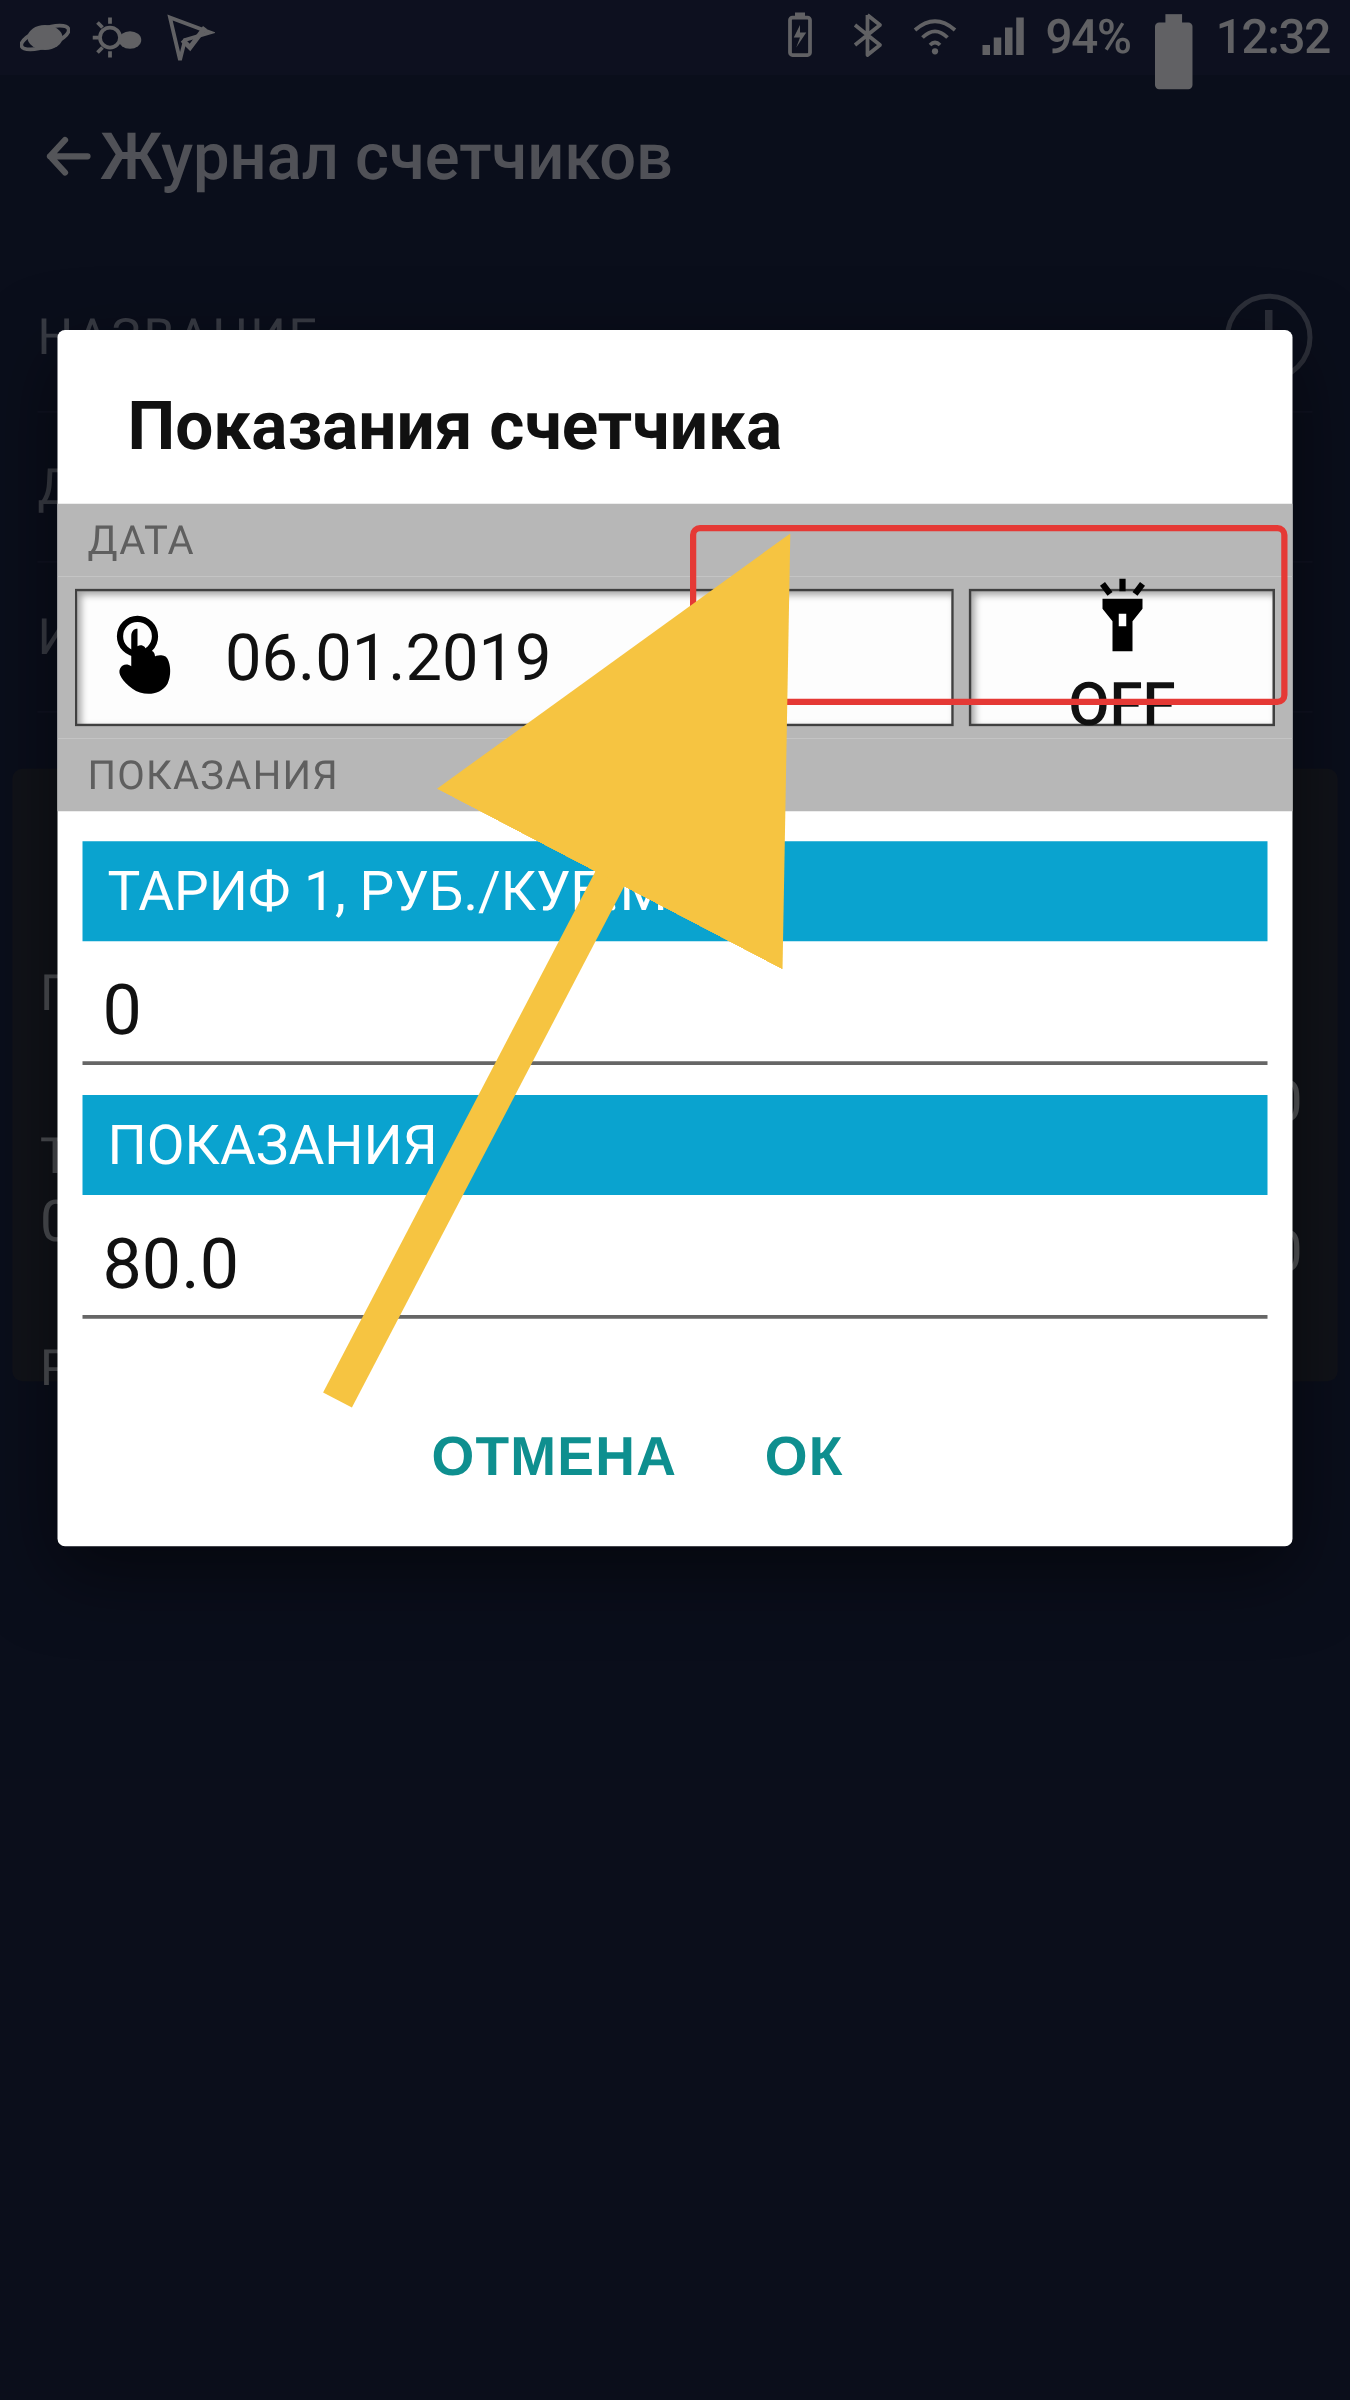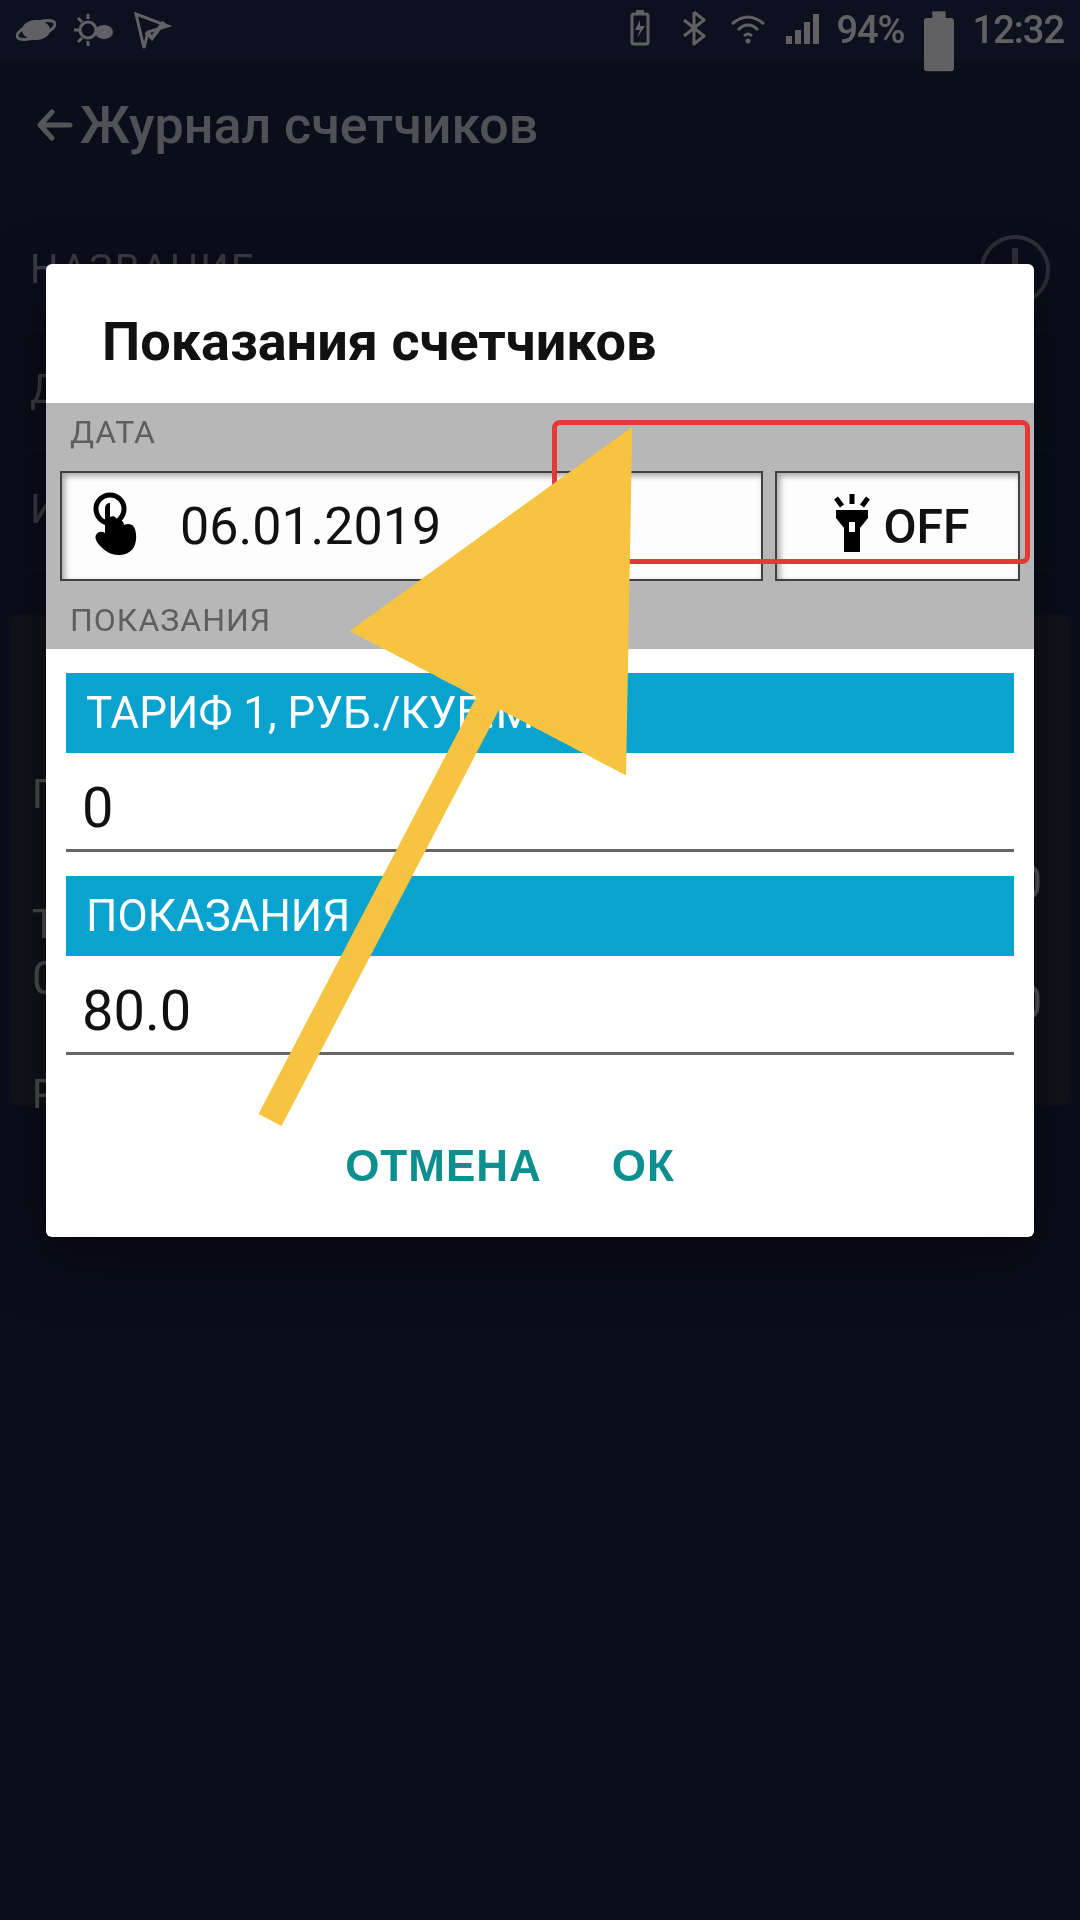--- a/index.html
+++ b/index.html
@@ -80,21 +80,21 @@
   }
   .date-box, .torch-box {
     background:#fdfdfd;
     border:2px solid #404040;
     box-shadow: inset 3px 3px 6px rgba(0,0,0,.35);
     display:flex; align-items:center; justify-content:center;
     height:110px;
   }
   .date-box { flex: 1 1 auto; gap:28px; padding:0 26px; justify-content:flex-start; }
   .date-box .date-text { font-size:52px; color:#111; margin-left:8px; }
-  .torch-box { width:245px; gap:6px; }
+  .torch-box { width:245px; gap:6px;flex-direction:column; }
   .torch-box .torch-text { font-size:48px; color:#111; font-weight:500; }
 
   .highlight-box {
     position:absolute;
     border:5px solid #e53935;
     border-radius:8px;
     pointer-events:none;
   }
 
   .readings-body { padding:0 20px 18px 20px; }
@@ -221,21 +221,21 @@
   <div class="val" style="top:240px;">0</div>
   <div class="lbl" style="position:absolute; top:260px;">Т</div>
   <div class="lbl" style="position:absolute; top:310px; font-size:46px;">0</div>
   <div class="val" style="top:360px;">0</div>
   <div class="lbl" style="position:absolute; top:430px;">Р</div>
 </div>
 
 <div class="scrim"></div>
 
 <div class="dialog">
-  <div class="dialog-title">Показания счетчиков</div>
+  <div class="dialog-title">Показания счетчика</div>
 
   <div class="section-label">ДАТА</div>
 
   <div class="date-row">
     <div class="date-box">
       <span>
         <svg width="56" height="70" viewBox="0 0 56 70">
           <circle cx="22" cy="20" r="14" fill="none" stroke="#000" stroke-width="5"></circle>
           <path d="M22 14 C19 14 17 16 17 20 L17 44 C14 42 10 42 8 46 C6 50 10 56 18 62 C26 68 40 68 46 58 C50 50 48 38 44 36 C40 34 36 36 36 36 C36 32 32 30 29 32 C29 28 25 26 22 28 L22 14 Z" fill="#000"></path>
         </svg>

